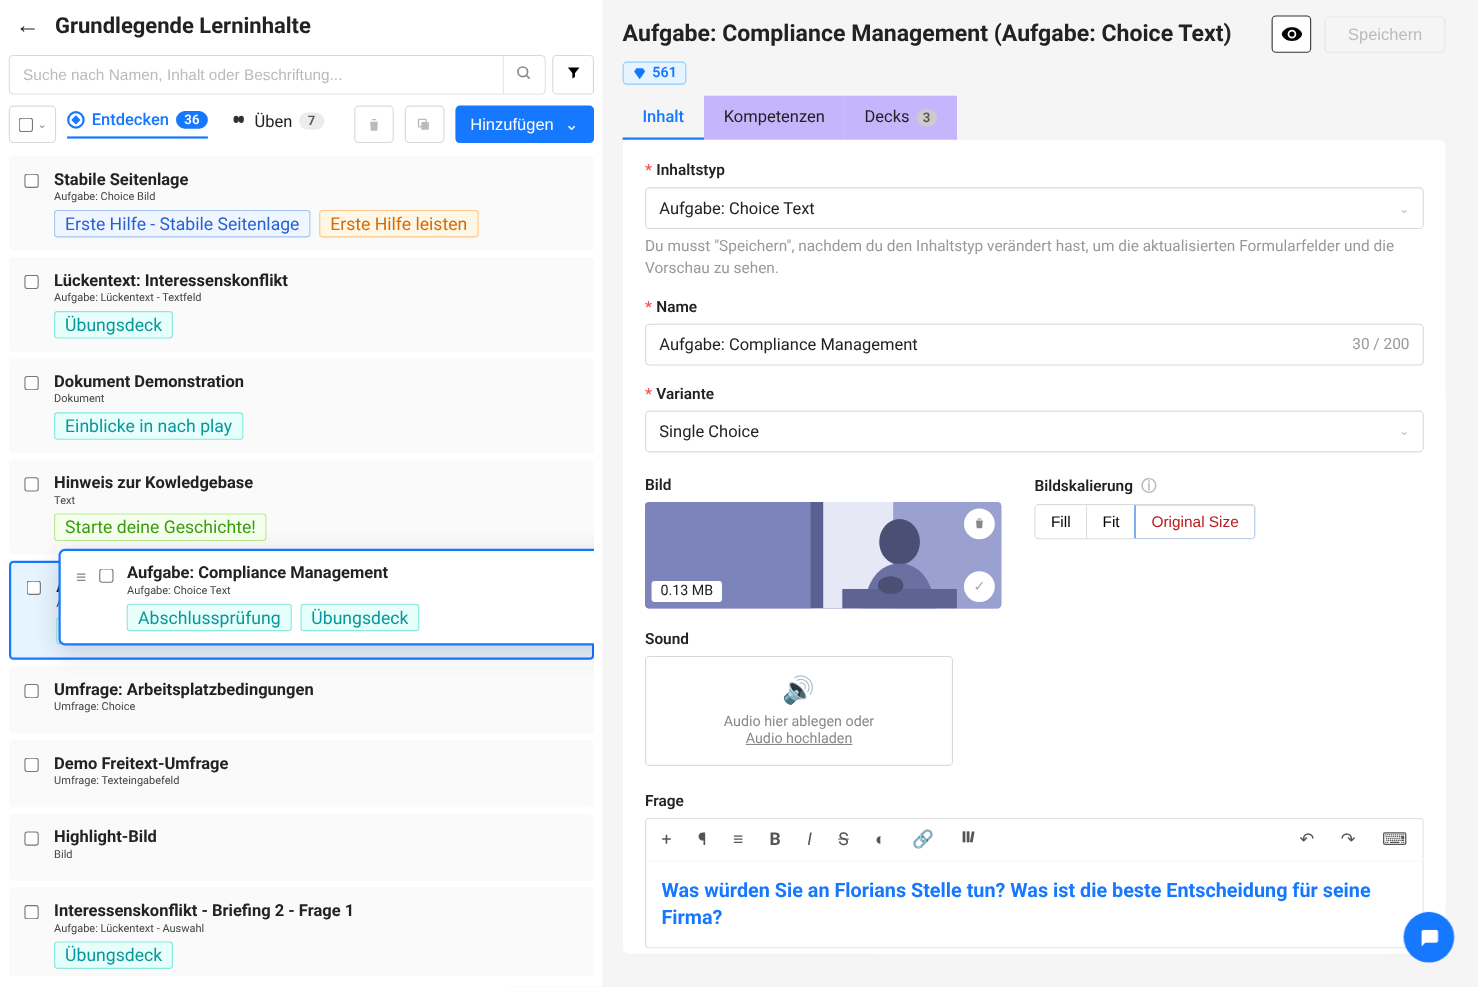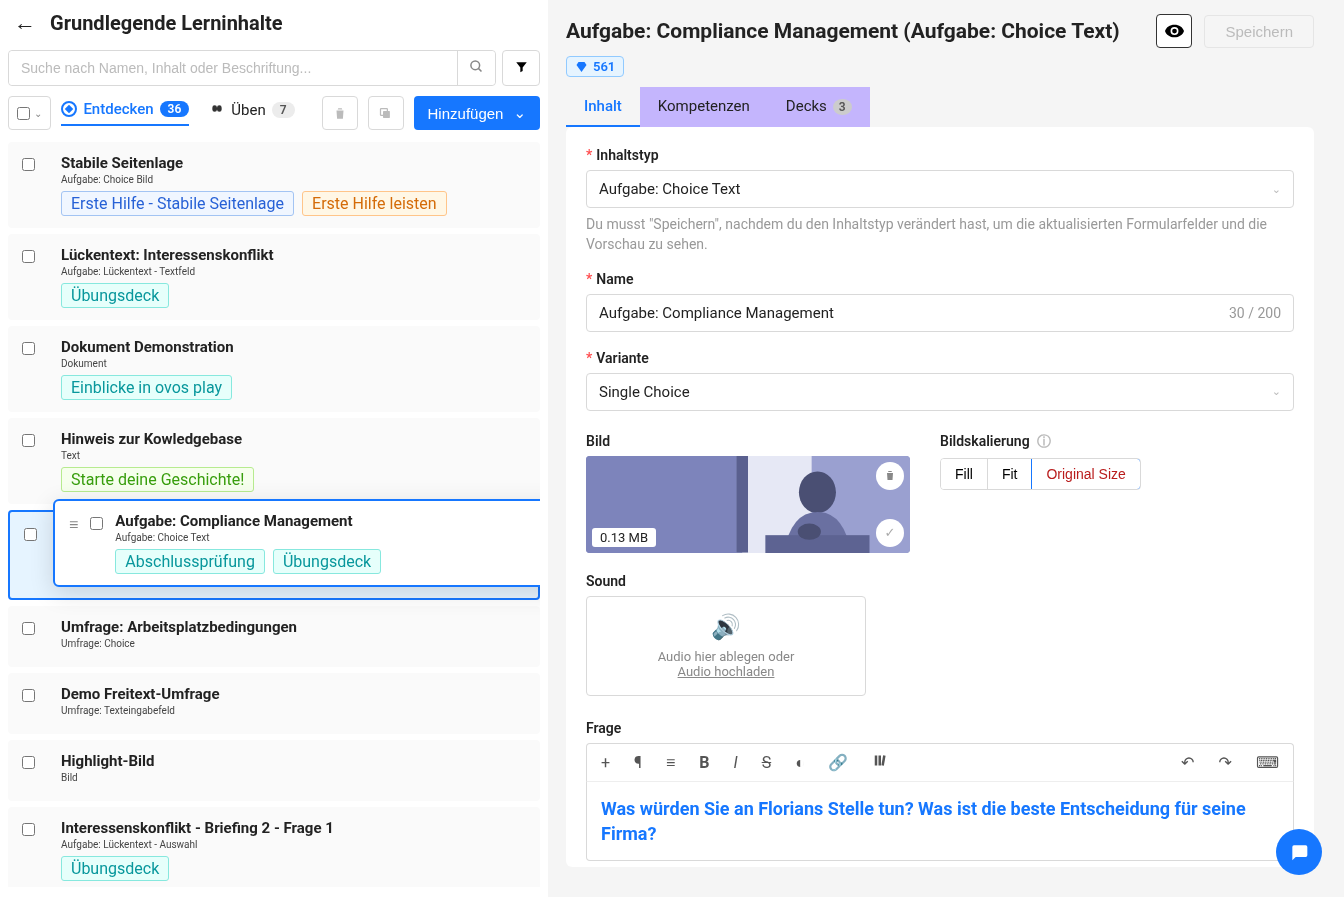--- a/index.html
+++ b/index.html
@@ -25,21 +25,21 @@
 .chevsm { font-size: 10px; color: #888; }
 .tabseg { display: flex; align-items: center; gap: 20px; font-size: 15px; }
 .tab-item { display: flex; align-items: center; gap: 6px; padding-bottom: 6px; }
 .tab-item.active { color: #1677ff; border-bottom: 2px solid #1677ff; font-weight: 500; }
 .badge { background: #1677ff; color: #fff; font-size: 12px; border-radius: 10px; padding: 1px 8px; font-weight: 600; }
 .badge.gray { background: #ececec; color: #555; }
 .icon-btn { width: 36px; height: 34px; border: 1px solid #d9d9d9; border-radius: 4px; background: #fff; display: flex; align-items: center; justify-content: center; color: #bbb; font-size: 14px; }
 .addbtn { background: #1677ff; color: #fff; border: none; border-radius: 4px; padding: 8px 14px; font-size: 15px; display: flex; align-items: center; gap: 10px; cursor: pointer; }
 
 .list { flex: 1; overflow-y: auto; position: relative; }
-.list-item { background: #fafafa; margin-bottom: 6px; border-radius: 4px; padding: 12px 14px; display: flex; gap: 26px; align-items: flex-start; }
+.list-item { background: #fafafa; margin-bottom: 6px; border-radius: 4px; padding: 12px 14px; display: flex; gap: 14px; align-items: flex-start; }
 .list-item.selected { background: #e6f4ff; border: 2px solid #1677ff; }
 .li-check { margin-top: 4px; }
 .li-content { flex: 1; }
 .li-title { font-weight: 700; font-size: 15px; margin-bottom: 2px; }
 .li-sub { color: #444; font-size: 10px; margin-bottom: 6px; }
 .li-tags { display: flex; gap: 8px; flex-wrap: wrap; }
 .tag { font-size: 16px; padding: 2px 9px; border-radius: 3px; border: 1px solid; }
 .tag-blue { color: #2761d6; border-color: #a3c4f3; background: #f0f6ff; }
 .tag-orange { color: #d46b08; border-color: #ffc58a; background: #fff7e6; }
 .tag-teal { color: #08979c; border-color: #87e8de; background: #e6fffb; }
@@ -198,21 +198,21 @@
               <span class="tag tag-teal">Übungsdeck</span>
             </div>
           </div>
         </div>
         <div class="list-item">
           <input type="checkbox" class="li-check" style="">
           <div class="li-content">
             <div class="li-title">Dokument Demonstration</div>
             <div class="li-sub">Dokument</div>
             <div class="li-tags">
-              <span class="tag tag-teal">Einblicke in ovos play</span>
+              <span class="tag tag-teal">Einblicke in nach play</span>
             </div>
           </div>
         </div>
         <div class="list-item">
           <input type="checkbox" class="li-check" style="">
           <div class="li-content">
             <div class="li-title">Hinweis zur Kowledgebase</div>
             <div class="li-sub">Text</div>
             <div class="li-tags">
               <span class="tag tag-green">Starte deine Geschichte!</span>

